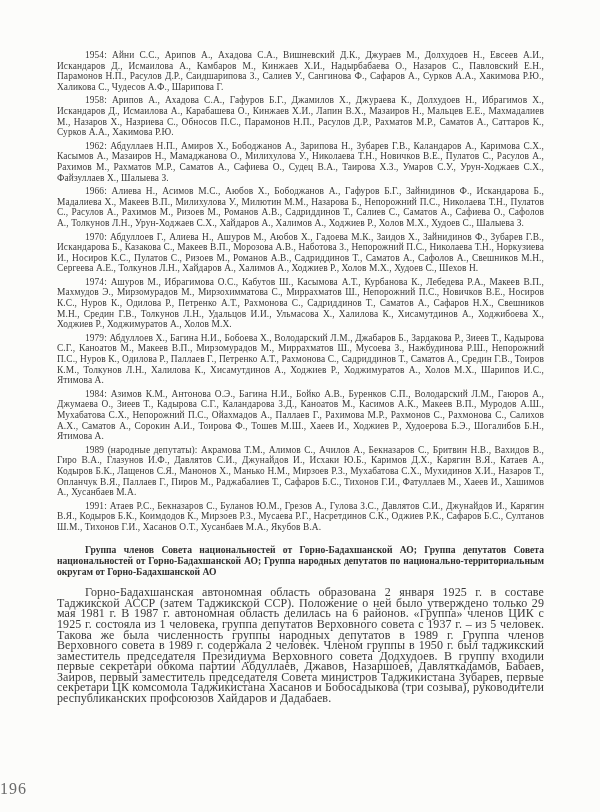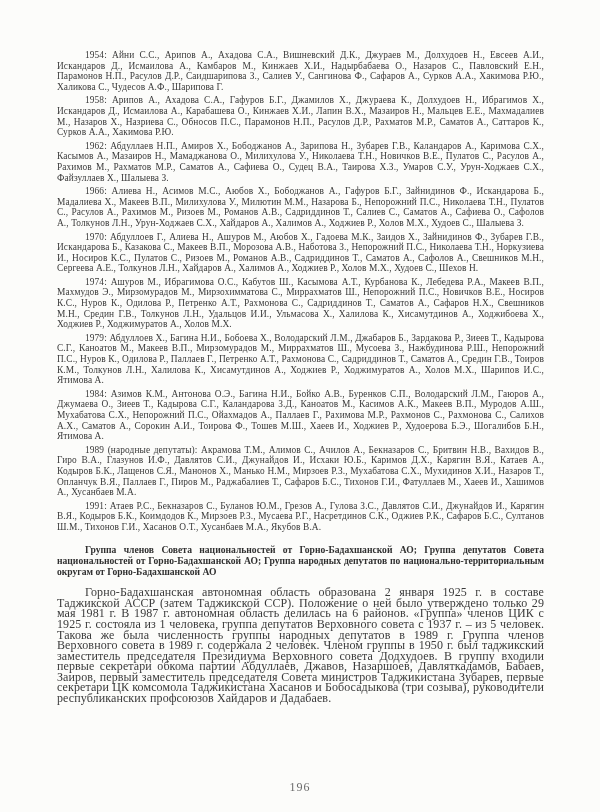--- a/index.html
+++ b/index.html
@@ -46,22 +46,21 @@
     line-height: 10.6px;
     text-align: justify;
     text-indent: 28px;
     letter-spacing: 0.1px;
   }
   .page-number {
     position: absolute;
     left: 0;
     right: 0;
     top: 780px;
-    text-align: center;
-    font-size: 12px;
+    font-size: 16px;
     color: #6a6a6a;
     letter-spacing: 1px;
   }
 </style>
 </head>
 <body>
 
 <div class="page">
   <div class="text-block">
     <p class="entry">1954: Айни С.С., Арипов А., Ахадова С.А., Вишневский Д.К., Джураев М., Долхудоев Н., Евсеев А.И., Искандаров Д., Исмаилова А., Камбаров М., Кинжаев Х.И., Надырбабаева О., Назаров С., Павловский Е.Н., Парамонов Н.П., Расулов Д.Р., Саидшарипова З., Салиев У., Сангинова Ф., Сафаров А., Сурков А.А., Хакимова Р.Ю., Халикова С., Чудесов А.Ф., Шарипова Г.</p>

